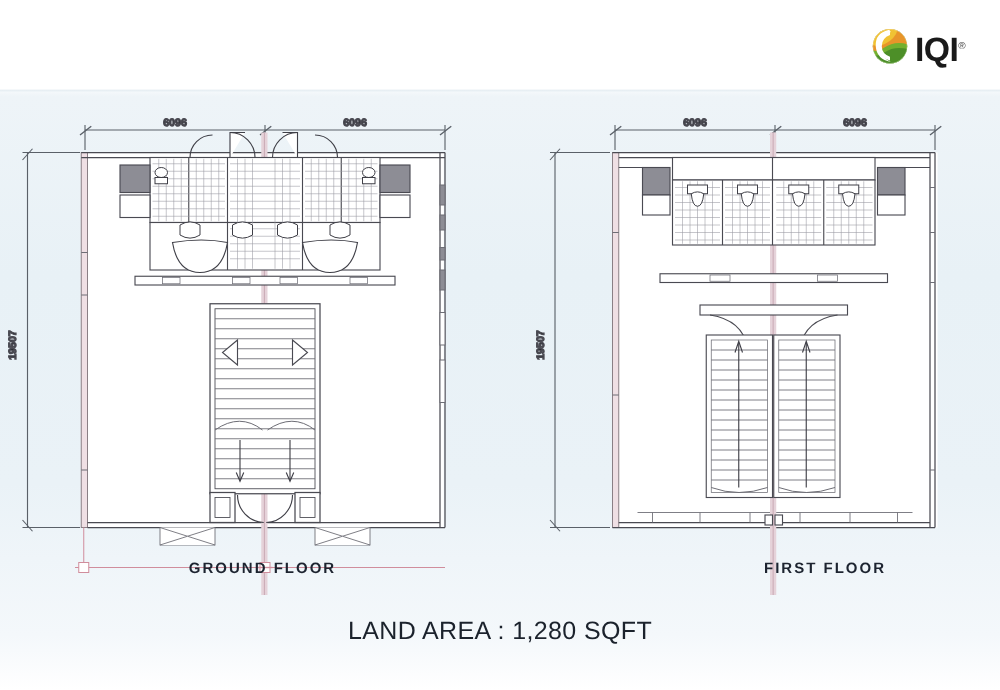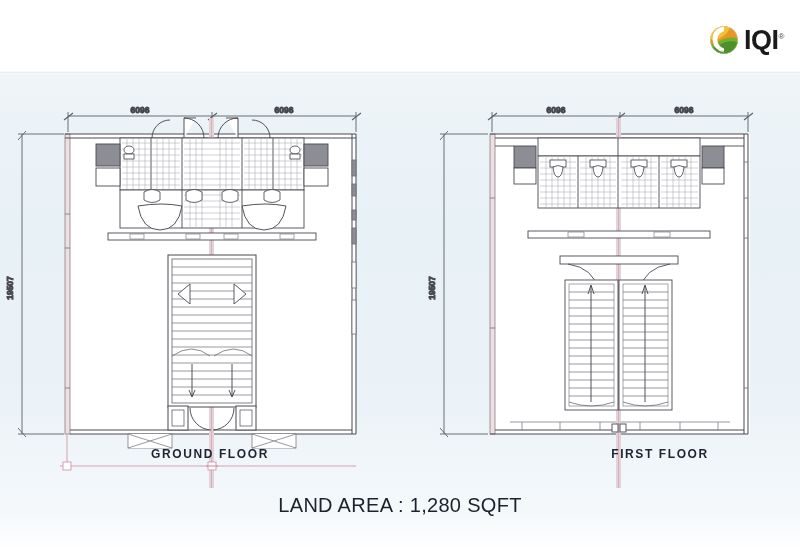--- a/index.html
+++ b/index.html
@@ -17,34 +17,34 @@
   
   .header {
     position: absolute; left: 0; top: 0; width: 800px; height: 72px;
     background: #ffffff;
   }
   .header-rule {
     position: absolute; left: 0; top: 71px; width: 800px; height: 2px;
     background: linear-gradient(180deg,#ffffff,#dde8ef);
   }
   .logo {
-    position: absolute; right: 16px; top: 22px;
-    display: flex; align-items: flex-end; gap: 5px;
+    position: absolute; right: 28px; top: 22px;
+    display: flex; align-items: flex-start; gap: 5px;
   }
   .logo-mark { width: 30px; height: 30px; display: block; }
   .logo-text {
     font-size: 27px; font-weight: bold; color: #1a1a1a;
     letter-spacing: -0.5px; line-height: 30px;
     font-family: "Liberation Sans", sans-serif;
   }
   .logo-tm { font-size: 8px; vertical-align: super; color: #444; font-weight: normal; }
 
   
   .plans {
-    position: absolute; left: 0; top: 88px; width: 660px; height: 400px;
+    position: absolute; left: 0; top: 76px; width: 660px; height: 400px;
   }
   .plan-svg { display: block; }
   .plan-a { position: absolute; left: 0px; top: 0px; }
   .plan-b { position: absolute; left: 410px; top: 0px; }
 
   
   .floor-label {
     position: absolute; text-align: center;
     font-size: 12px; font-weight: bold; color: #1d2430;
     letter-spacing: 1.6px;

